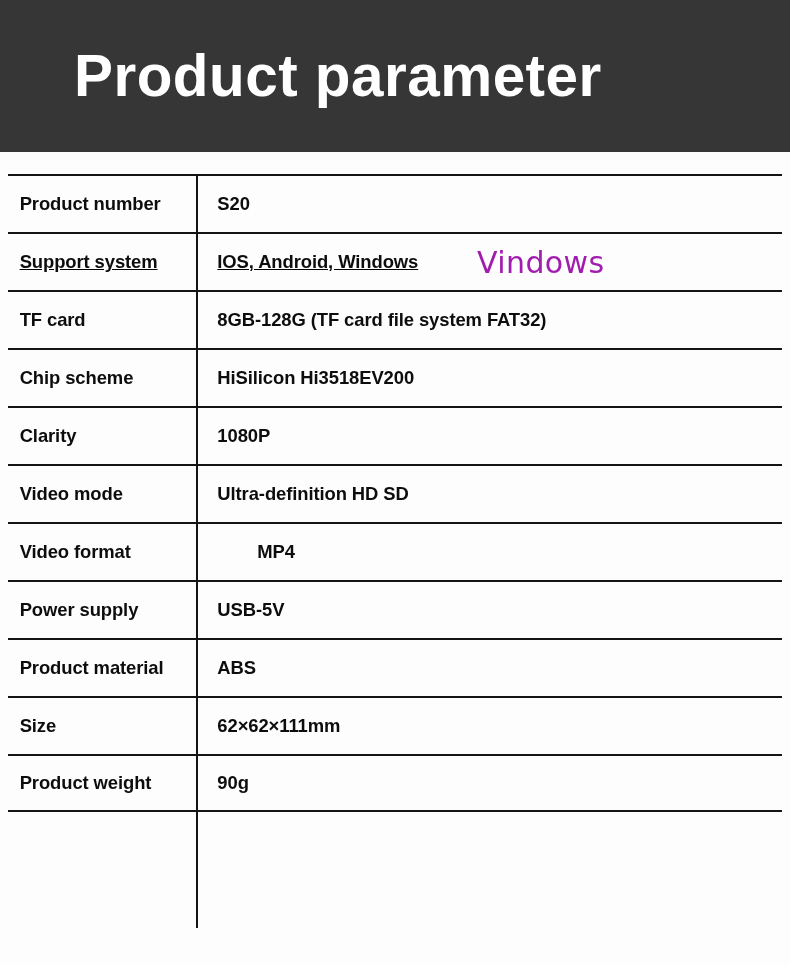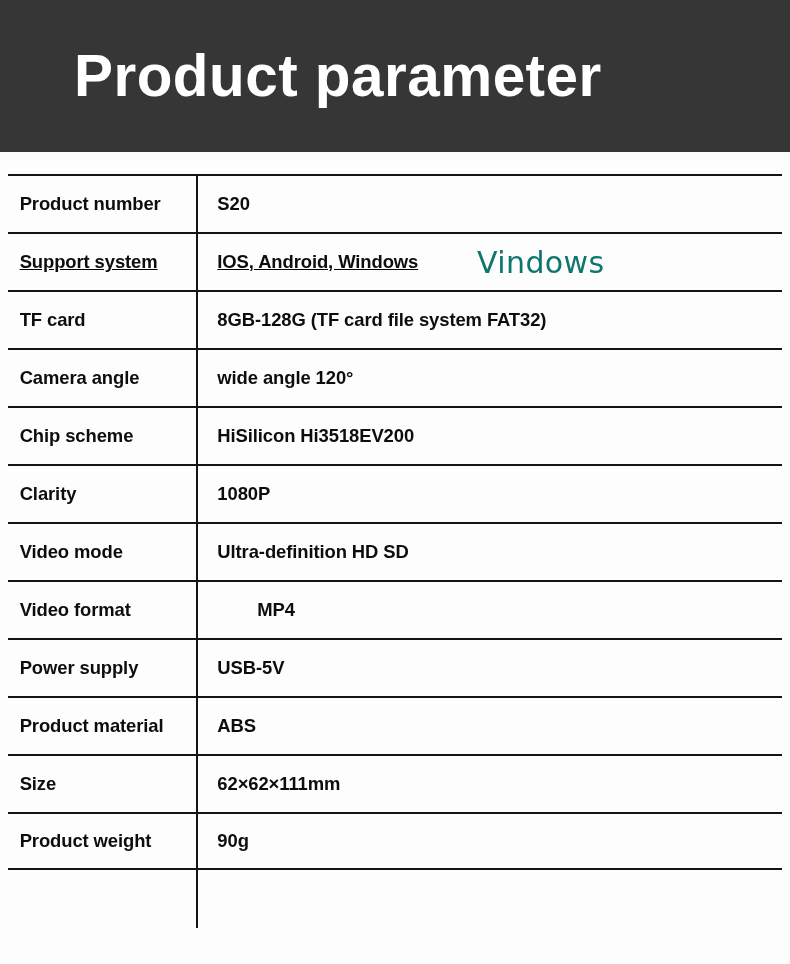--- a/index.html
+++ b/index.html
@@ -125,21 +125,21 @@
 
   
   #artifact-overlay {
     position: absolute;
     left: 477px;
     top: 246px;
     font-family: "DejaVu Sans", sans-serif;
     font-size: 30px;
     line-height: 34px;
     font-weight: 400;
-    color: #0f766e;
+    color: #a21caf;
     letter-spacing: 0.4px;
     white-space: nowrap;
     pointer-events: none;
   }
 </style>
 </head>
 <body style="background: rgb(253, 253, 253);">
 
 <div id="page" style="background: rgb(253, 253, 253);">
 
@@ -157,24 +157,20 @@
         </div>
         <div class="spec-row" style="border-top-color: rgb(20, 20, 20); text-decoration: underline;">
           <div class="spec-label" style="color: rgb(13, 13, 13);">Support system</div>
           <div class="spec-value" style="color: rgb(13, 13, 13);">IOS, Android, Windows</div>
         </div>
         <div class="spec-row" style="border-top-color: rgb(20, 20, 20);">
           <div class="spec-label" style="color: rgb(13, 13, 13);">TF card</div>
           <div class="spec-value" style="color: rgb(13, 13, 13);">8GB-128G (TF card file system FAT32)</div>
         </div>
         <div class="spec-row" style="border-top-color: rgb(20, 20, 20);">
-          <div class="spec-label" style="color: rgb(13, 13, 13);">Camera angle</div>
-          <div class="spec-value" style="color: rgb(13, 13, 13);">wide angle 120°</div>
-        </div>
-        <div class="spec-row" style="border-top-color: rgb(20, 20, 20);">
           <div class="spec-label" style="color: rgb(13, 13, 13);">Chip scheme</div>
           <div class="spec-value" style="color: rgb(13, 13, 13);">HiSilicon Hi3518EV200</div>
         </div>
         <div class="spec-row" style="border-top-color: rgb(20, 20, 20);">
           <div class="spec-label" style="color: rgb(13, 13, 13);">Clarity</div>
           <div class="spec-value" style="color: rgb(13, 13, 13);">1080P</div>
         </div>
         <div class="spec-row" style="border-top-color: rgb(20, 20, 20);">
           <div class="spec-label" style="color: rgb(13, 13, 13);">Video mode</div>
           <div class="spec-value" style="color: rgb(13, 13, 13);">Ultra-definition HD SD</div>

